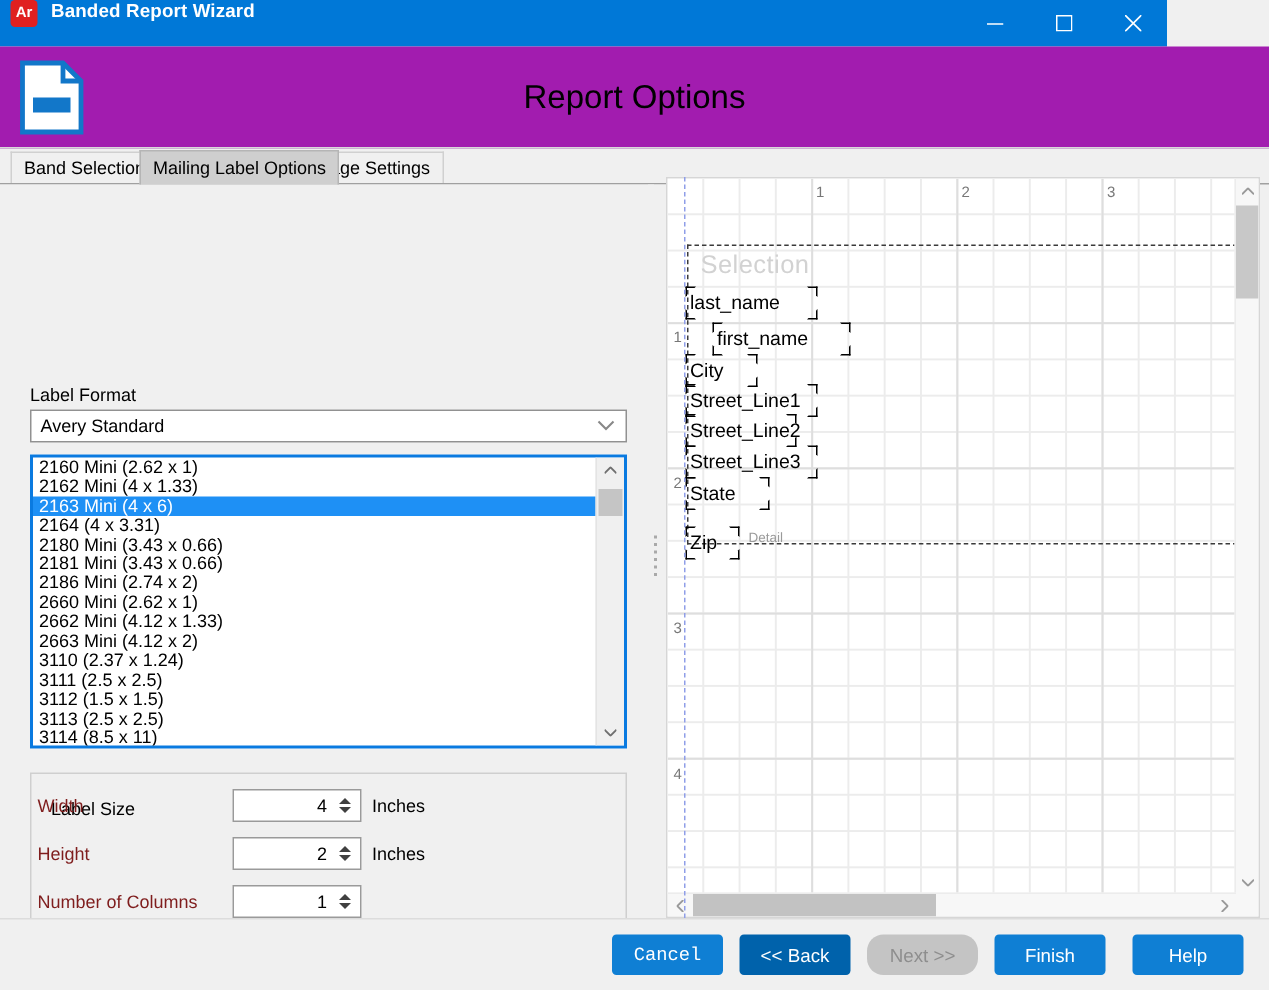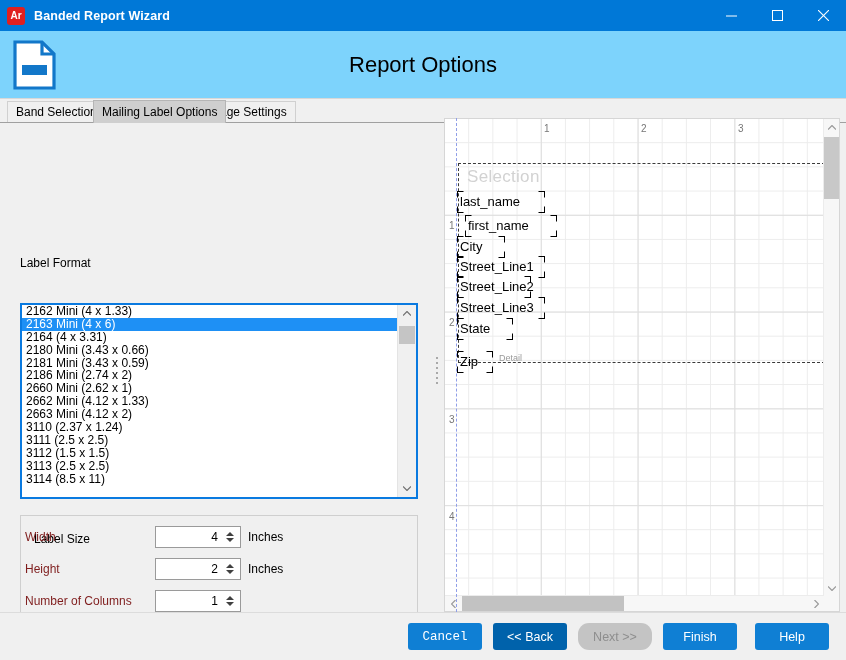--- a/index.html
+++ b/index.html
@@ -6,31 +6,31 @@
   body{
     width:846px;height:660px;overflow:hidden;
     font-family:"Liberation Sans", sans-serif;
     font-size:12px;color:#000;
     background:#f0f0f0;
     -webkit-font-smoothing:antialiased;
   }
   #app{position:relative;width:846px;height:660px;background:#f0f0f0;box-sizing:border-box;}
 
   
-  .titlebar{position:absolute;left:0;top:0;width:846px;height:31px;background:#0078d7;display:flex;align-items:center;}
+  .titlebar{position:absolute;left:0;top:0;width:778px;height:31px;background:#0078d7;display:flex;}
   .app-icon{width:18px;height:18px;margin-left:7px;background:#e02020;border-radius:3px;
             display:flex;align-items:center;justify-content:center;color:#fff;font-size:10px;font-weight:bold;
             font-family:"Liberation Sans",sans-serif;line-height:1;}
   .title-text{margin-left:9px;color:#fff;font-size:12.5px;font-weight:bold;letter-spacing:.1px;}
   .wincontrols{position:absolute;right:0;top:0;height:31px;display:flex;}
   .wc{width:46px;height:31px;display:flex;align-items:center;justify-content:center;color:#fff;}
   .wc svg{display:block;}
 
   
-  .header{position:absolute;left:0;top:31px;width:846px;height:68px;background:#7dd3fc;box-sizing:border-box;}
+  .header{position:absolute;left:0;top:31px;width:846px;height:68px;background:#a21caf;box-sizing:border-box;}
   .header-icon{position:absolute;left:12px;top:8px;width:45px;height:52px;}
   .header-title{position:absolute;left:0;top:0;width:846px;height:68px;display:flex;align-items:center;justify-content:center;
                 font-size:22px;color:#000;font-family:"Liberation Sans",sans-serif;}
   .header-sep{position:absolute;left:0;top:98px;width:846px;height:1px;background:#d8d8d8;}
 
   
   .tabstrip{position:absolute;left:0;top:100px;width:846px;height:23px;}
   .tabstrip .baseline{position:absolute;left:0;top:22px;width:846px;height:1px;background:#a0a0a0;}
   .tab{position:absolute;top:1px;height:21px;box-sizing:border-box;
        display:flex;align-items:center;padding:0 8px;font-size:12px;color:#000;
@@ -171,28 +171,37 @@
     <div class="baseline"></div>
     <div class="tab" style="left:7px;">Band Selection</div>
     <div class="tab selected" style="left:93px;">Mailing Label Options</div>
     <div class="tab" style="left:203px;">Page Settings</div>
   </div>
 
   <div class="leftpanel">
 
     <div class="field-label" style="left:20px;top:133px;">Label Format</div>
 
+    <div class="combobox">
+      <span class="cbtext">Avery Standard</span>
+      <span class="cbarrow">
+        <svg width="12" height="8" viewBox="0 0 12 8">
+            <path d="M1 1 L6 6 L11 1" fill="none" stroke="#888" stroke-width="1.4"></path>
+          </svg>
+      </span>
+    </div>
 
     <div class="listbox">
       <div class="lb-items" id="lb-items">
+          <div class="lb-item">2160 Mini (2.62 x 1)</div>
           <div class="lb-item">2162 Mini (4 x 1.33)</div>
           <div class="lb-item sel">2163 Mini (4 x 6)</div>
           <div class="lb-item">2164 (4 x 3.31)</div>
           <div class="lb-item">2180 Mini (3.43 x 0.66)</div>
-          <div class="lb-item">2181 Mini (3.43 x 0.59)</div>
+          <div class="lb-item">2181 Mini (3.43 x 0.66)</div>
           <div class="lb-item">2186 Mini (2.74 x 2)</div>
           <div class="lb-item">2660 Mini (2.62 x 1)</div>
           <div class="lb-item">2662 Mini (4.12 x 1.33)</div>
           <div class="lb-item">2663 Mini (4.12 x 2)</div>
           <div class="lb-item">3110 (2.37 x 1.24)</div>
           <div class="lb-item">3111 (2.5 x 2.5)</div>
           <div class="lb-item">3112 (1.5 x 1.5)</div>
           <div class="lb-item">3113 (2.5 x 2.5)</div>
           <div class="lb-item">3114 (8.5 x 11)</div>
         </div>
@@ -295,21 +304,21 @@
       </div>
 
       <div id="fields">
           <div class="fieldbox" style="left: 15px; top: 73px; width: 82px;">
             <span class="ftext">last_name</span>
             <span class="hnd tl"></span>
             <span class="hnd tr"></span>
             <span class="hnd bl"></span>
             <span class="hnd br"></span>
           </div>
-          <div class="fieldbox" style="left: 23px; top: 97px; width: 86px;">
+          <div class="fieldbox" style="left: 33px; top: 97px; width: 86px;">
             <span class="ftext">first_name</span>
             <span class="hnd tl"></span>
             <span class="hnd tr"></span>
             <span class="hnd bl"></span>
             <span class="hnd br"></span>
           </div>
           <div class="fieldbox" style="left: 15px; top: 118px; width: 42px;">
             <span class="ftext">City</span>
             <span class="hnd tl"></span>
             <span class="hnd tr"></span>

